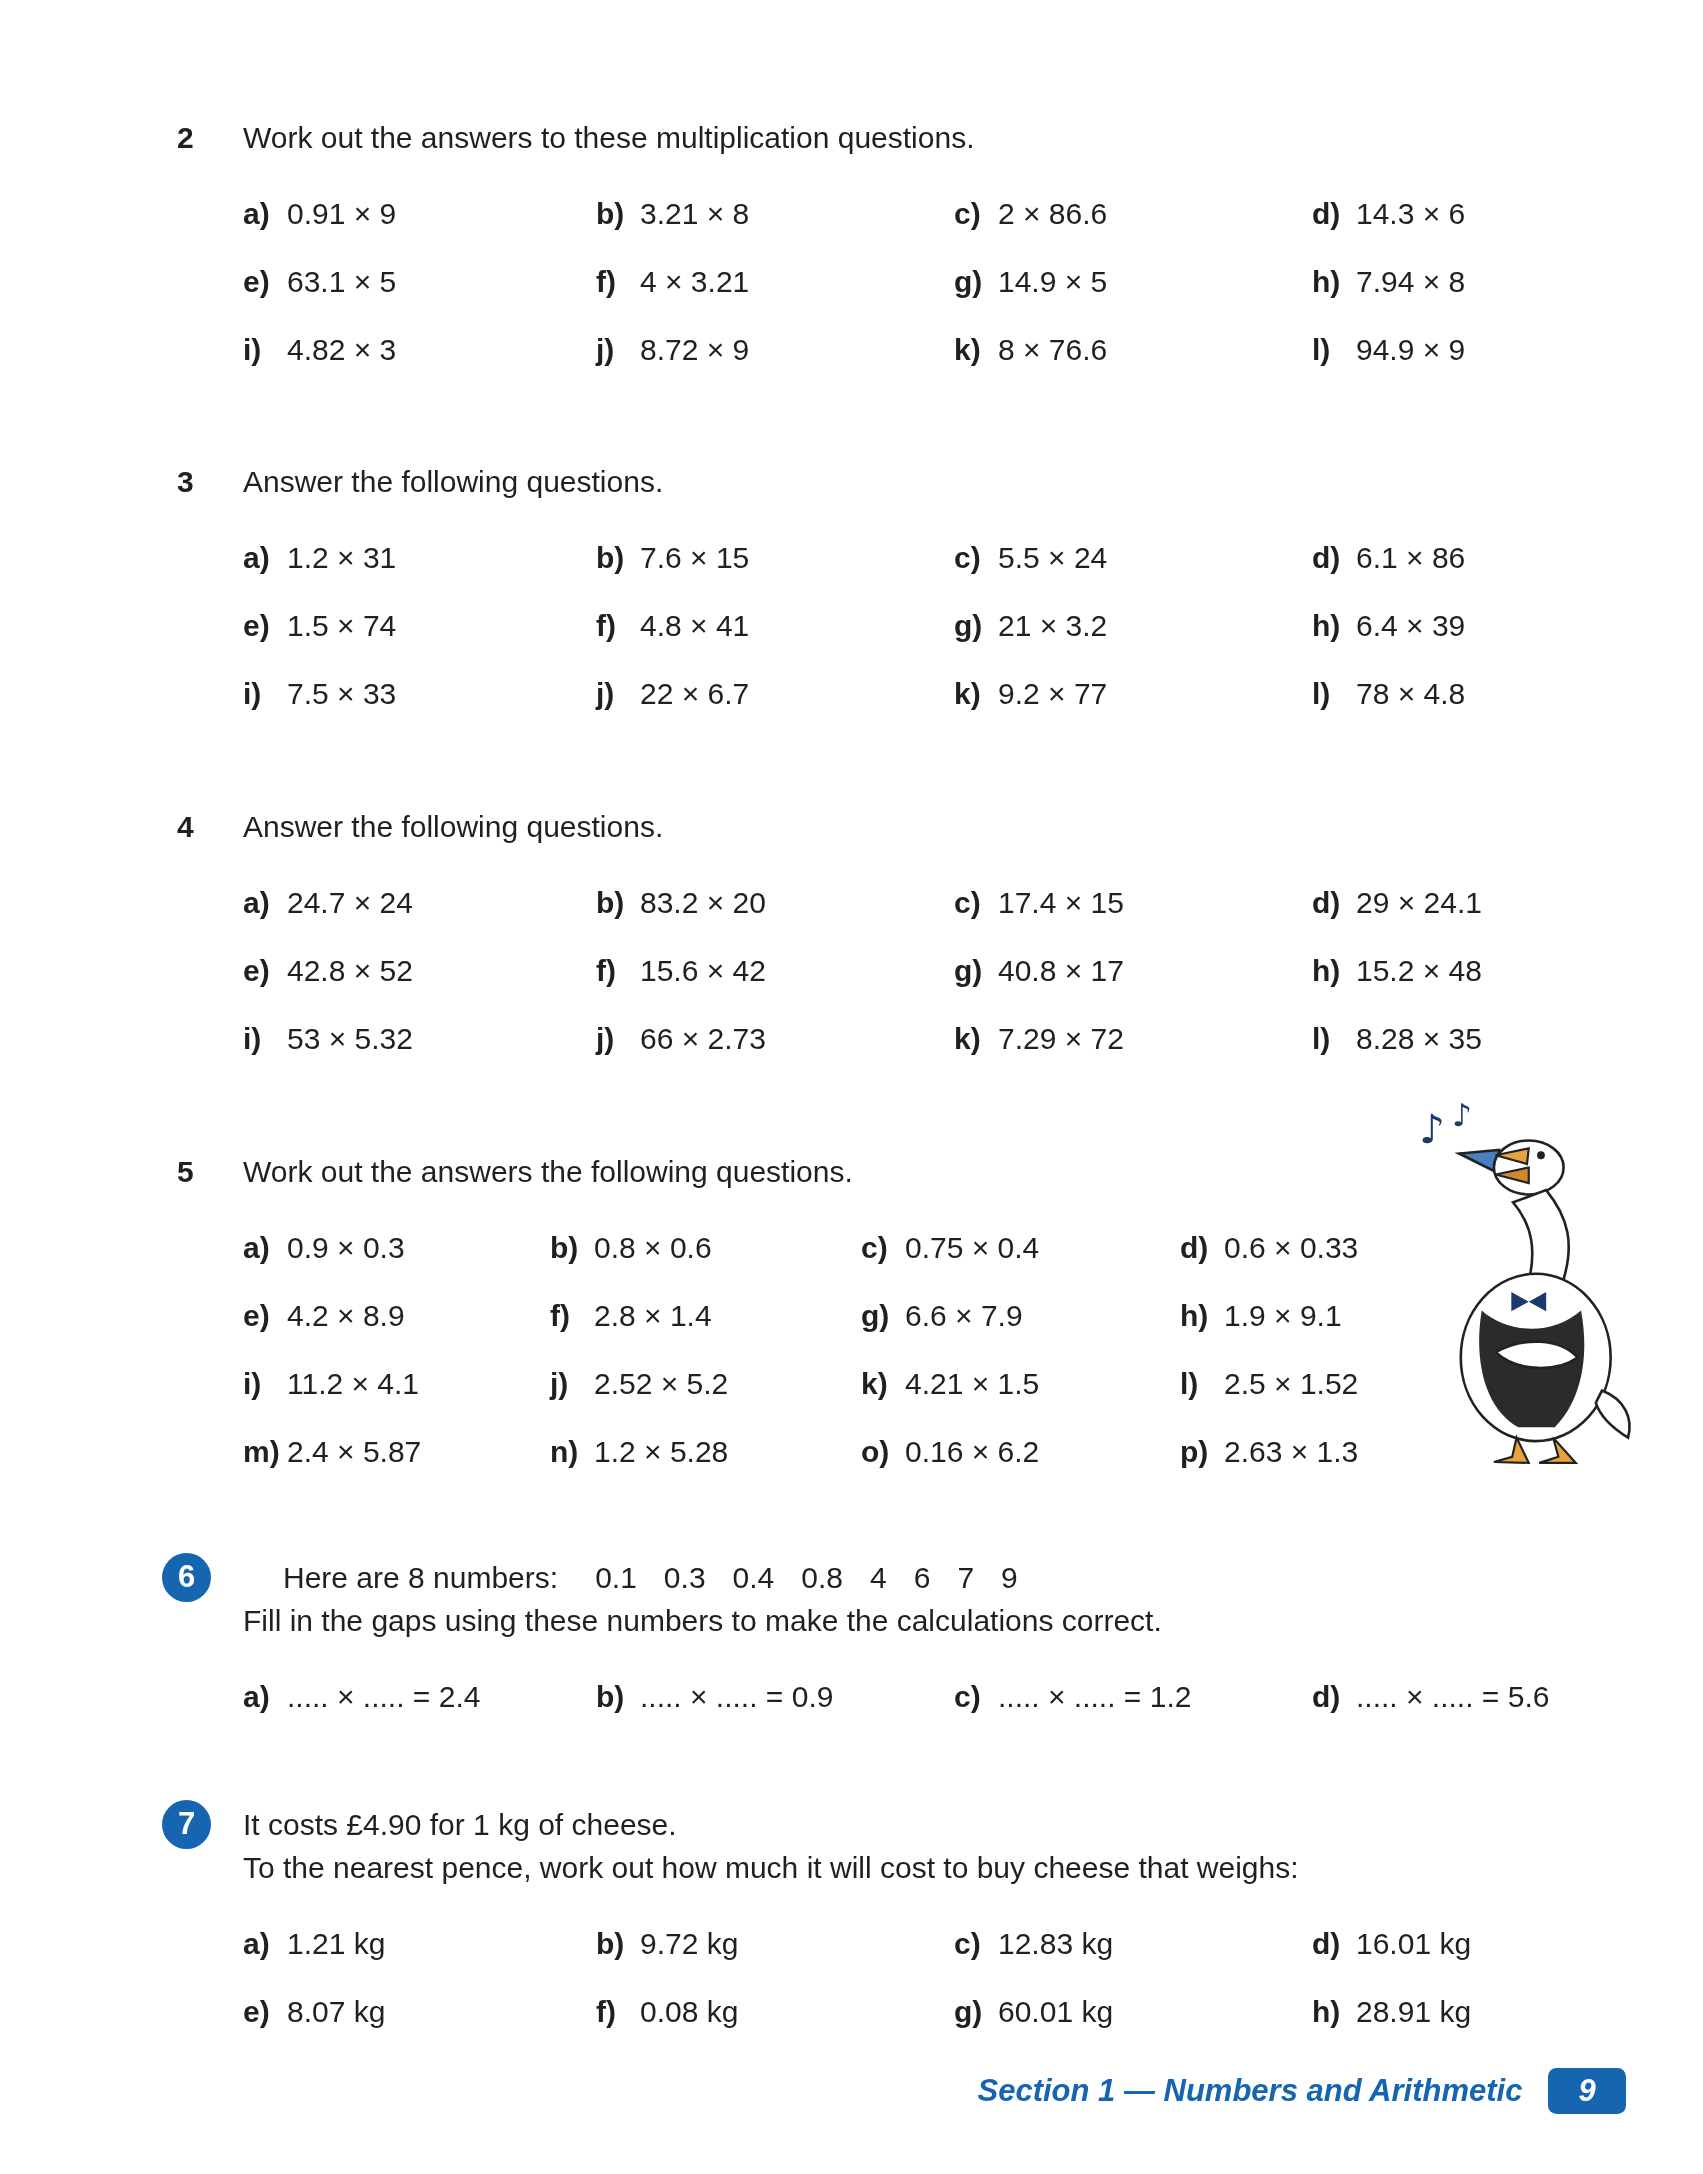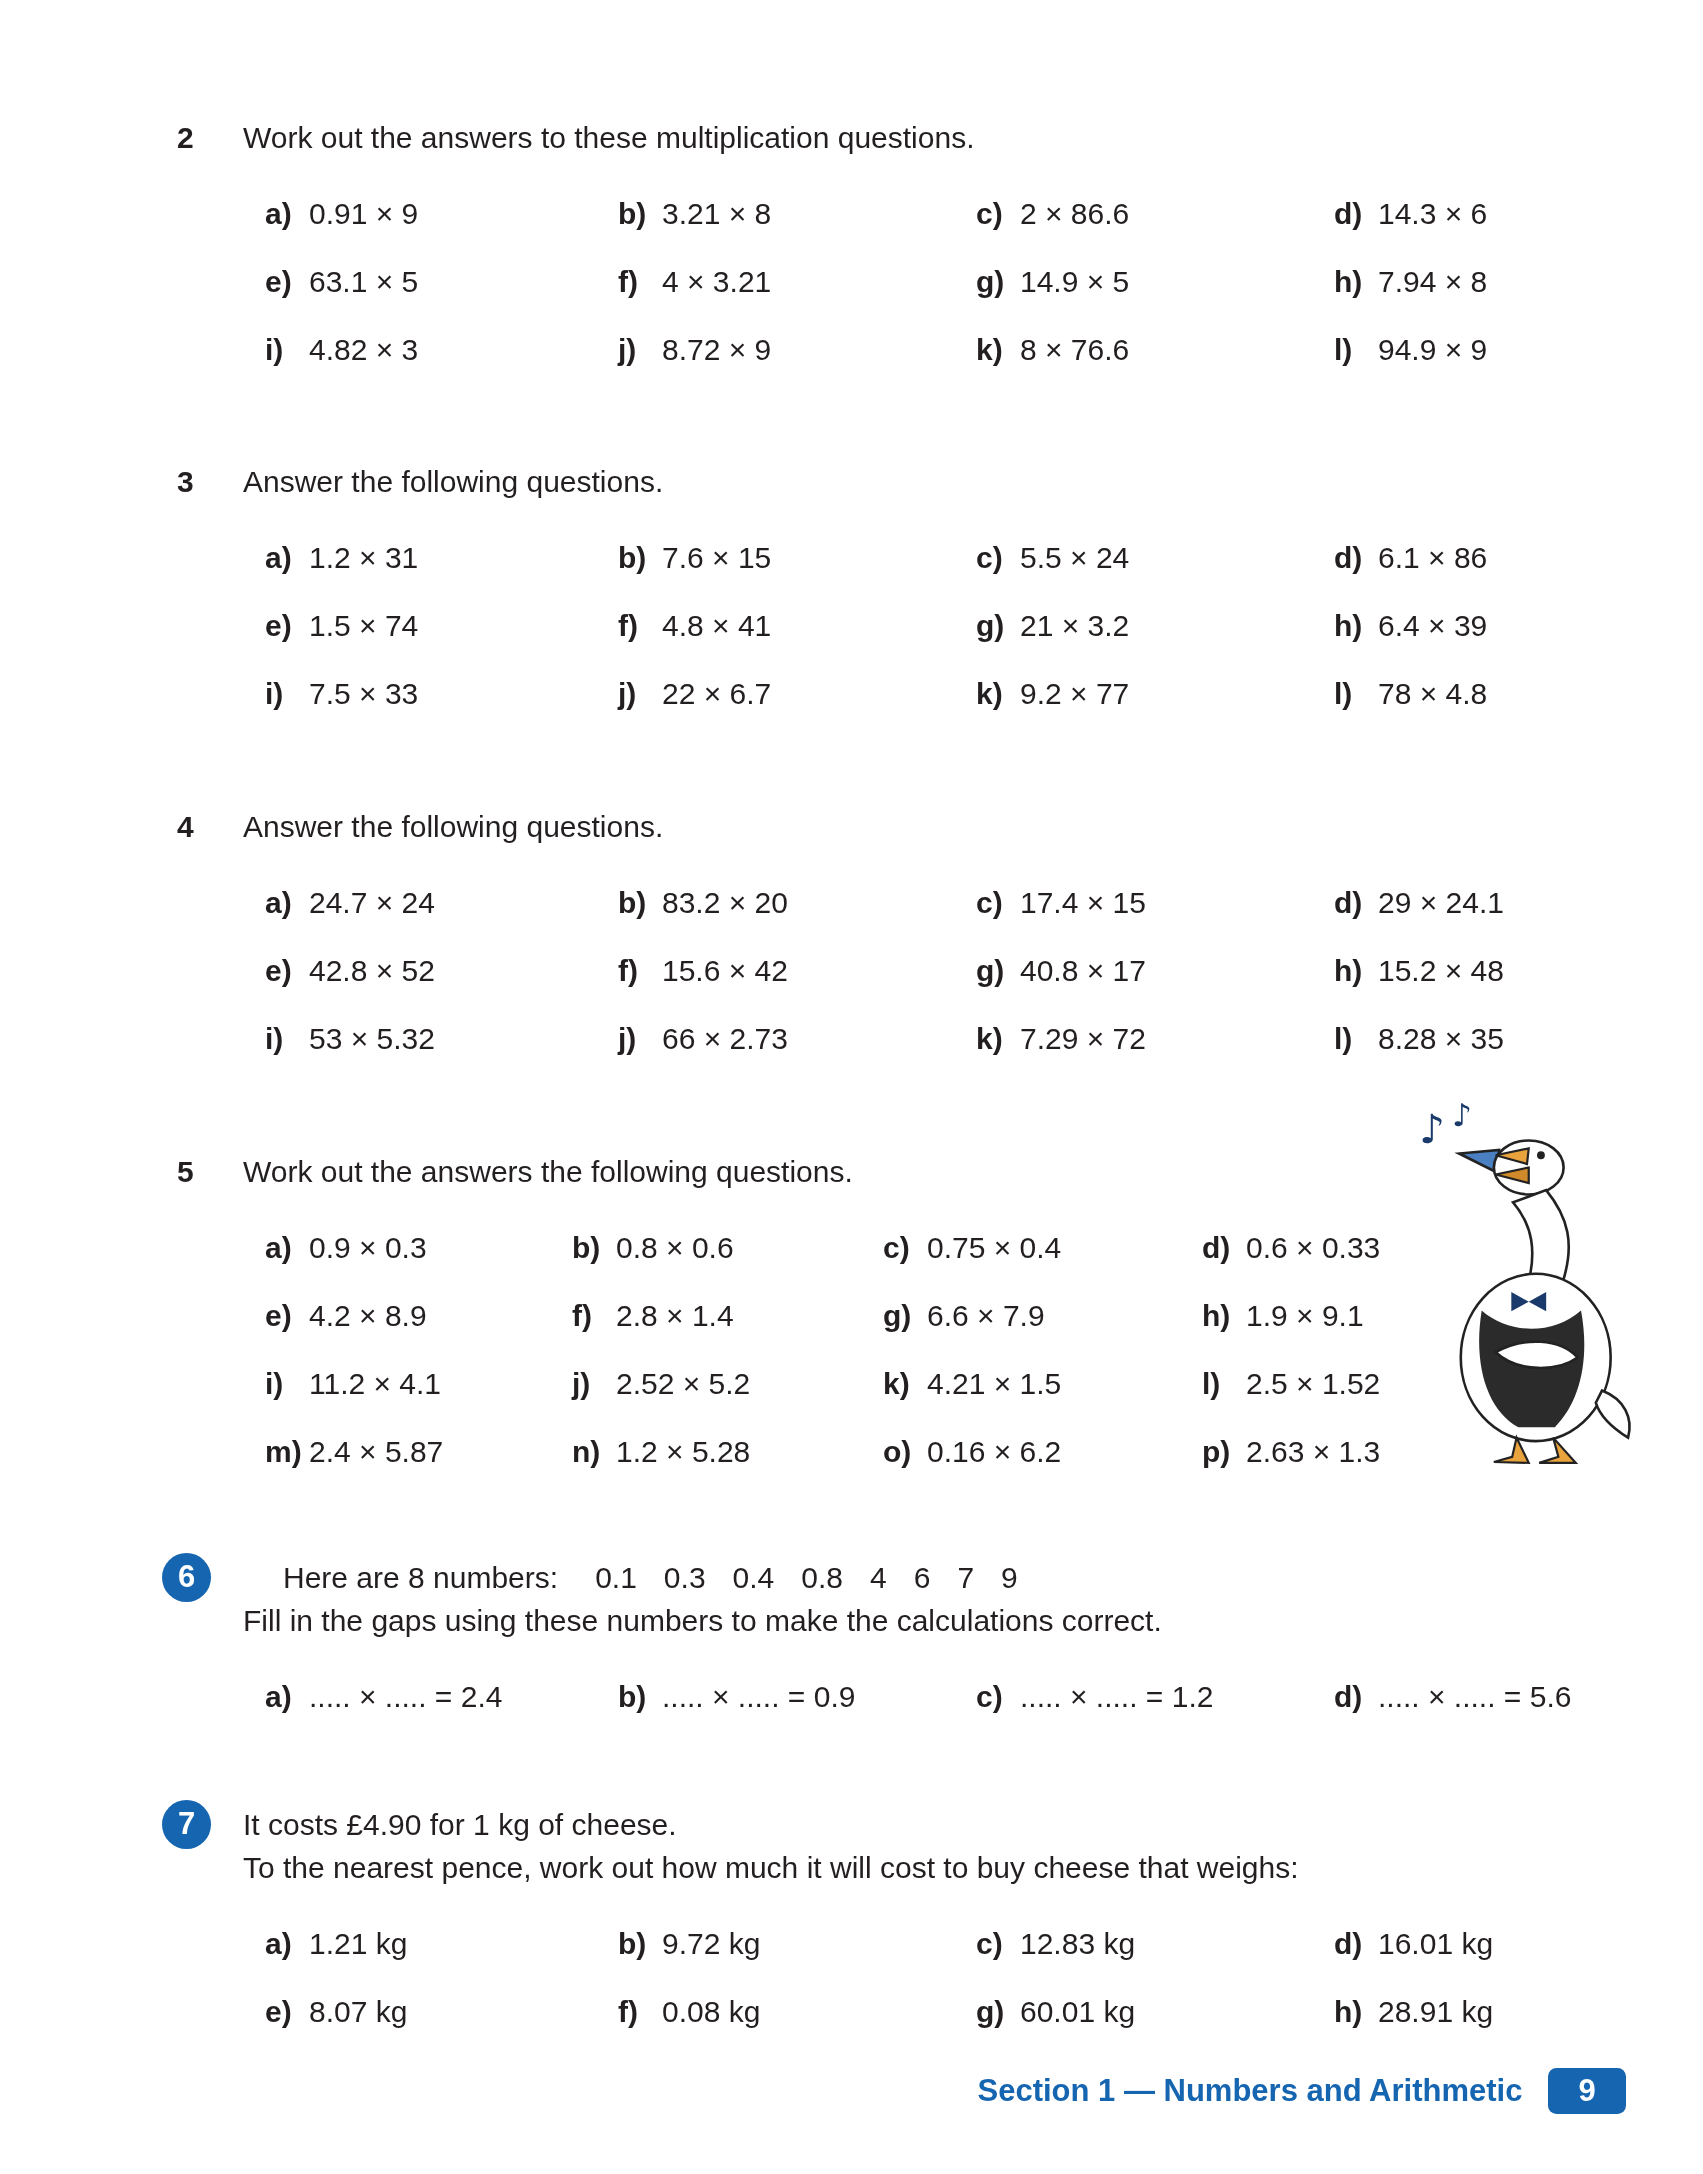--- a/index.html
+++ b/index.html
@@ -42,41 +42,42 @@
     font-size: 31px;
     display: flex;
     align-items: center;
     justify-content: center;
   }
   .q-body { padding-left: 243px; padding-right: 55px; }
   .q-line { line-height: 43px; }
   .q-intro-line { display: flex; align-items: baseline; margin-left: 40px; }
   .num-list { display: flex; gap: 27px; margin-left: 37px; text-align: right; }
 
-  .items { display: grid; margin-top: 37px; row-gap: 32px; margin-left: 22px; }
+  .items { display: grid; margin-top: 37px; row-gap: 32px; }
   .grid-std { grid-template-columns: 353px 358px 358px 1fr; }
   .grid-narrow { grid-template-columns: 307px 311px 319px 1fr; }
   .item { line-height: 36px; white-space: nowrap; }
   .item .lab { font-weight: bold; display: inline-block; min-width: 44px; }
 
   .goose {
     position: absolute;
     left: 1410px;
     top: 1103px;
     width: 234px;
     height: 366px;
   }
 
   .page-footer {
     position: absolute;
     top: 2068px;
     right: 78px;
     display: flex;
     align-items: center;
     gap: 25.6px;
+    font-style: italic;
   }
   .footer-label {
     color: var(--accent, #1565b0);
     font-weight: bold;
     font-size: 31px;
   }
   .page-num-badge {
     background: var(--accent, #1565b0);
     color: #ffffff;
     font-weight: bold;

